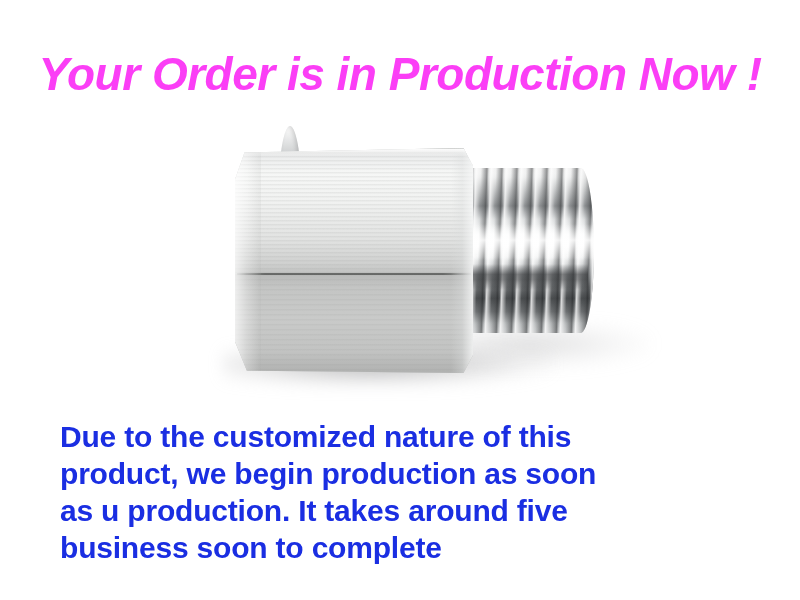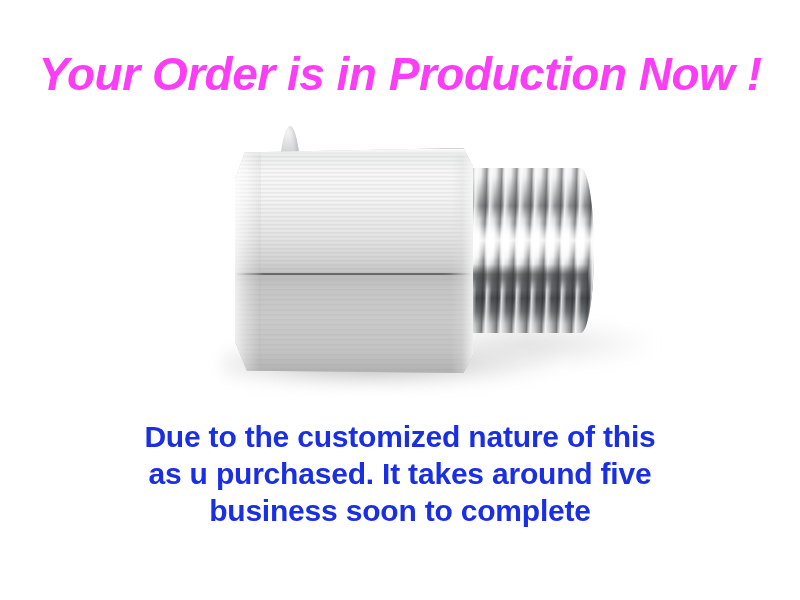--- a/index.html
+++ b/index.html
@@ -266,21 +266,20 @@
     background: linear-gradient(to bottom,
       rgba(255,255,255,0.95), rgba(255,255,255,0.0));
   }
 
   
   .body-copy {
     position: absolute;
     left: 60px;
     top: 418px;
     width: 680px;
-    text-align: center;
     font-family: "Liberation Sans", sans-serif;
     font-weight: bold;
     font-size: 30px;
     line-height: 37px;
     letter-spacing: -0.2px;
     color: #1a2ee2;
   }
   .body-copy .line { display: block; white-space: nowrap; }
 </style>
 </head>
@@ -309,17 +308,18 @@
       <div class="hex-bottom-grain"></div>
       <div class="hex-edge"></div>
       <div class="hex-left-chamfer"></div>
       <div class="hex-right-chamfer"></div>
       <div class="hex-top-hl"></div>
     </div>
   </div>
 
   <div class="body-copy">
     <span class="line">Due to the customized nature of this</span>
-    <span class="line">as u purchased. It takes around five</span>
+    <span class="line">product, we begin production as soon</span>
+    <span class="line">as u production. It takes around five</span>
     <span class="line">business soon to complete</span>
   </div>
 
 </div>
 
 </body></html>

